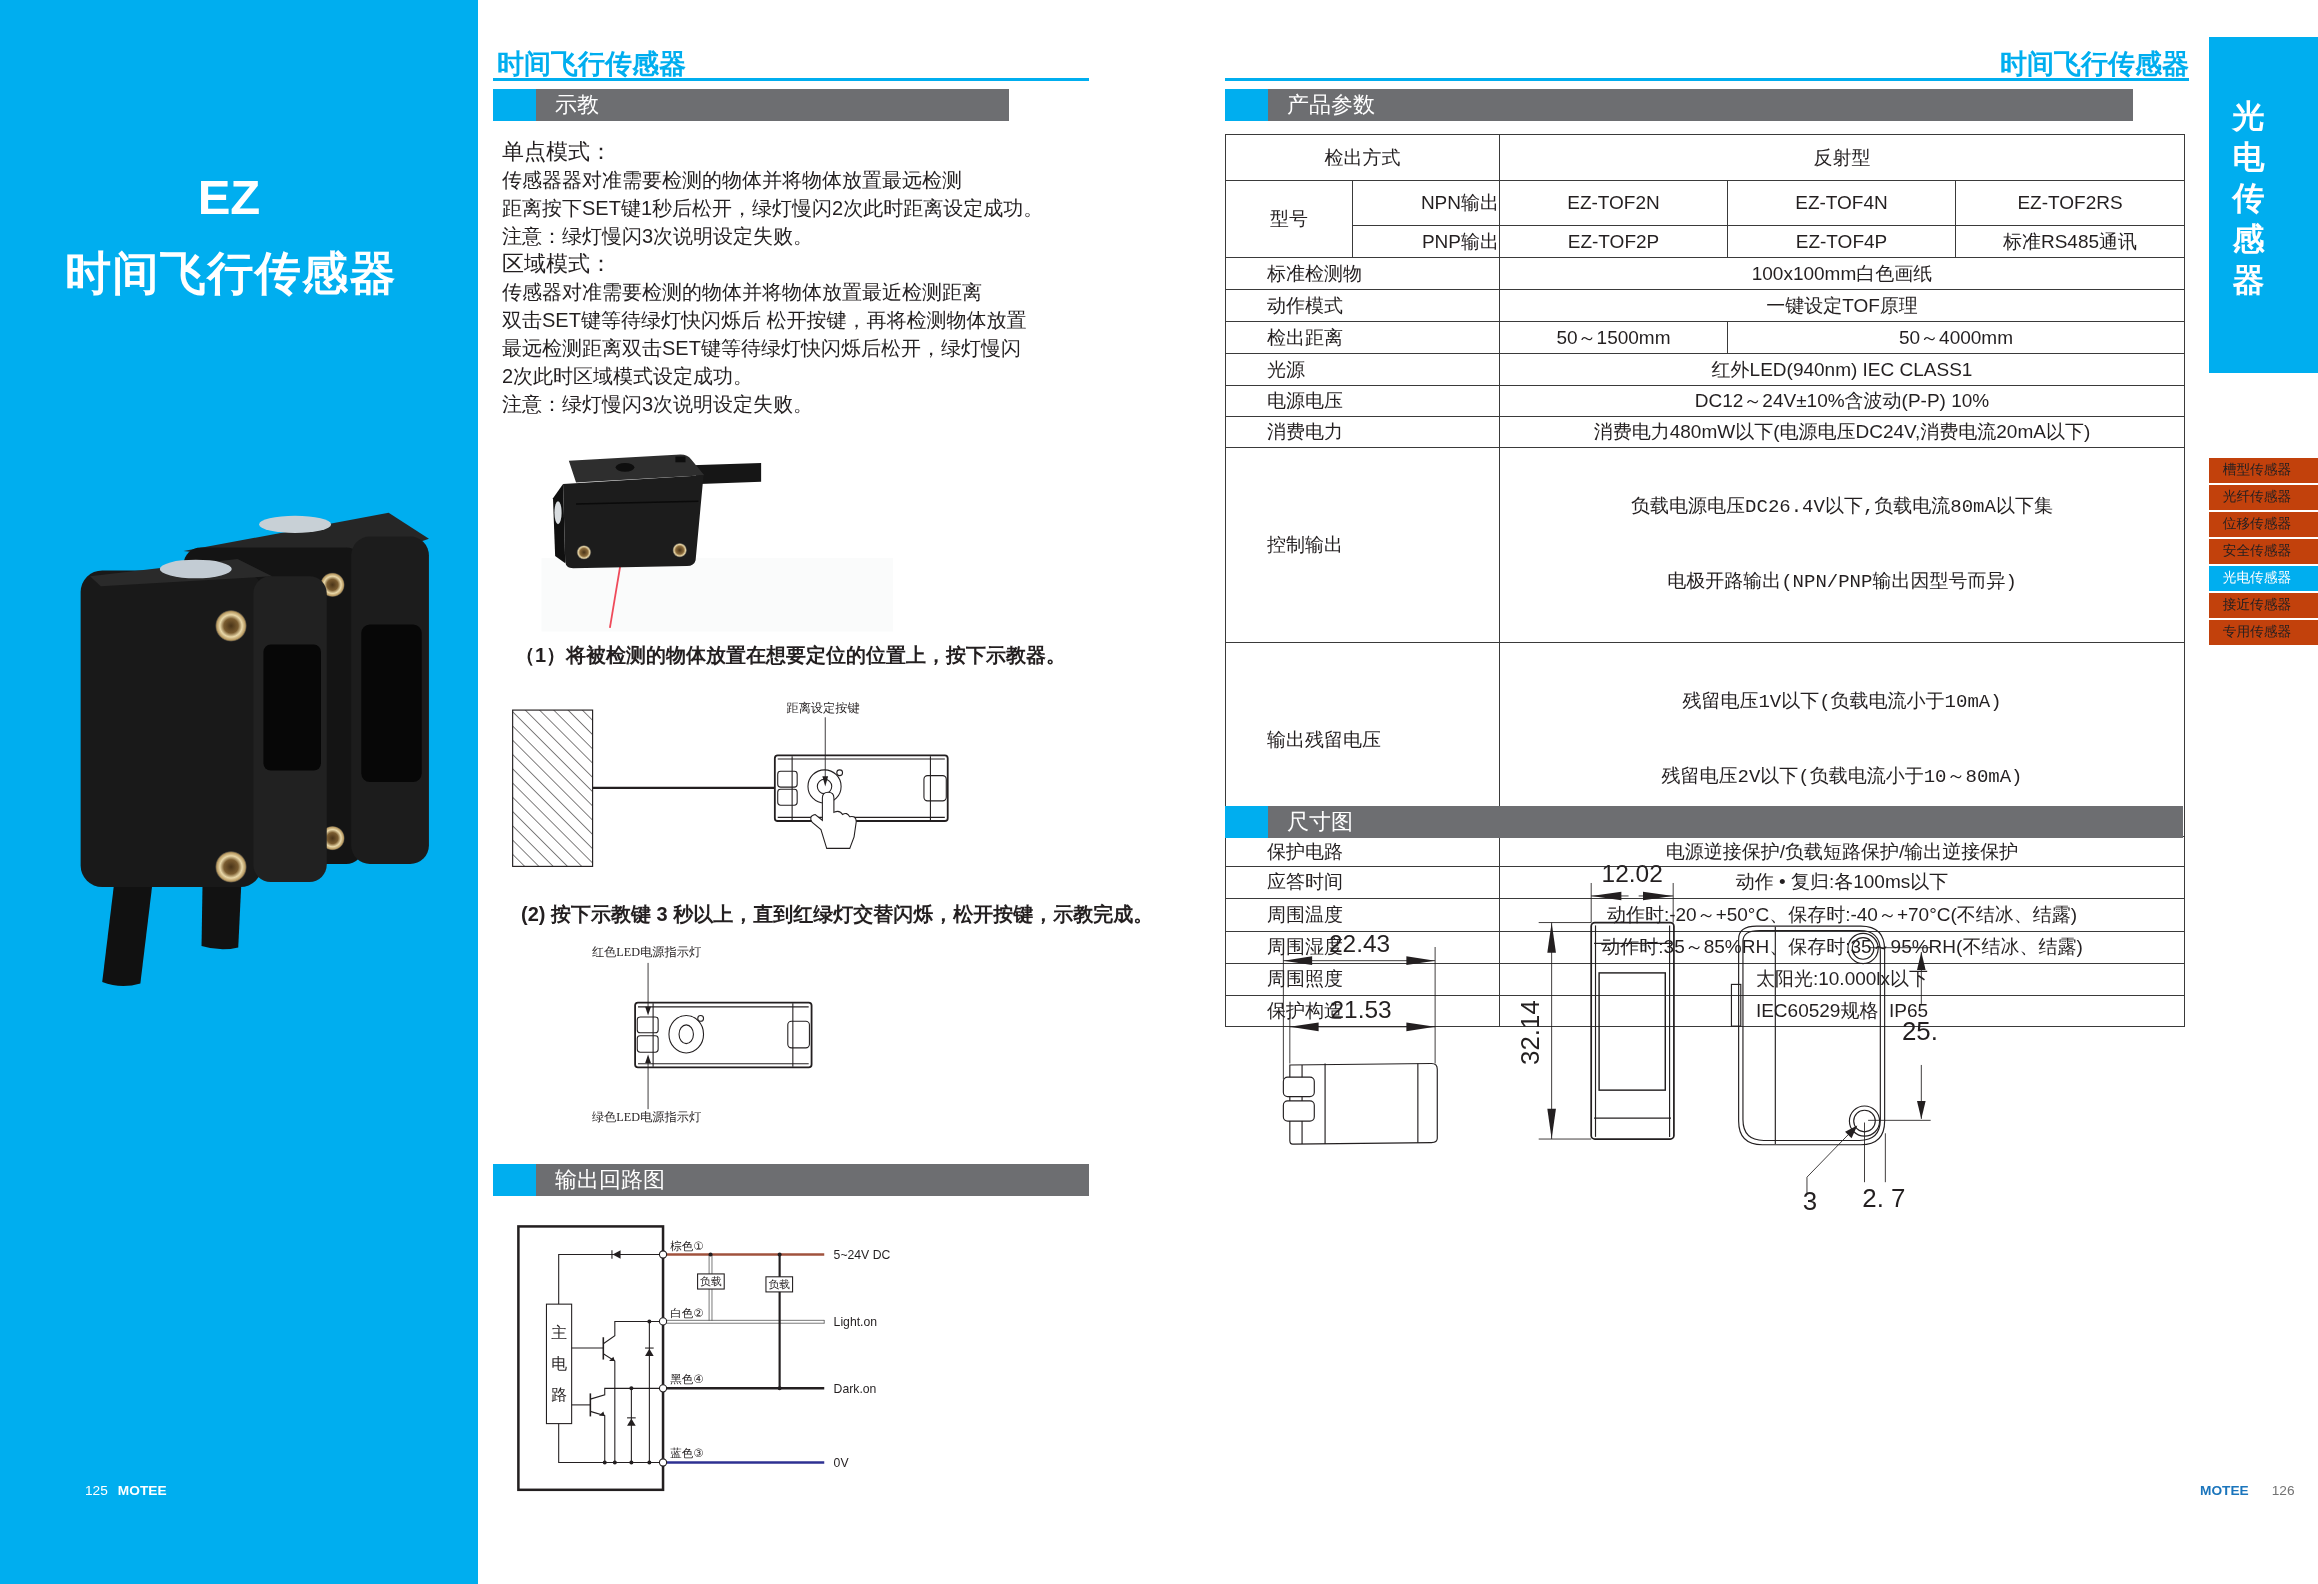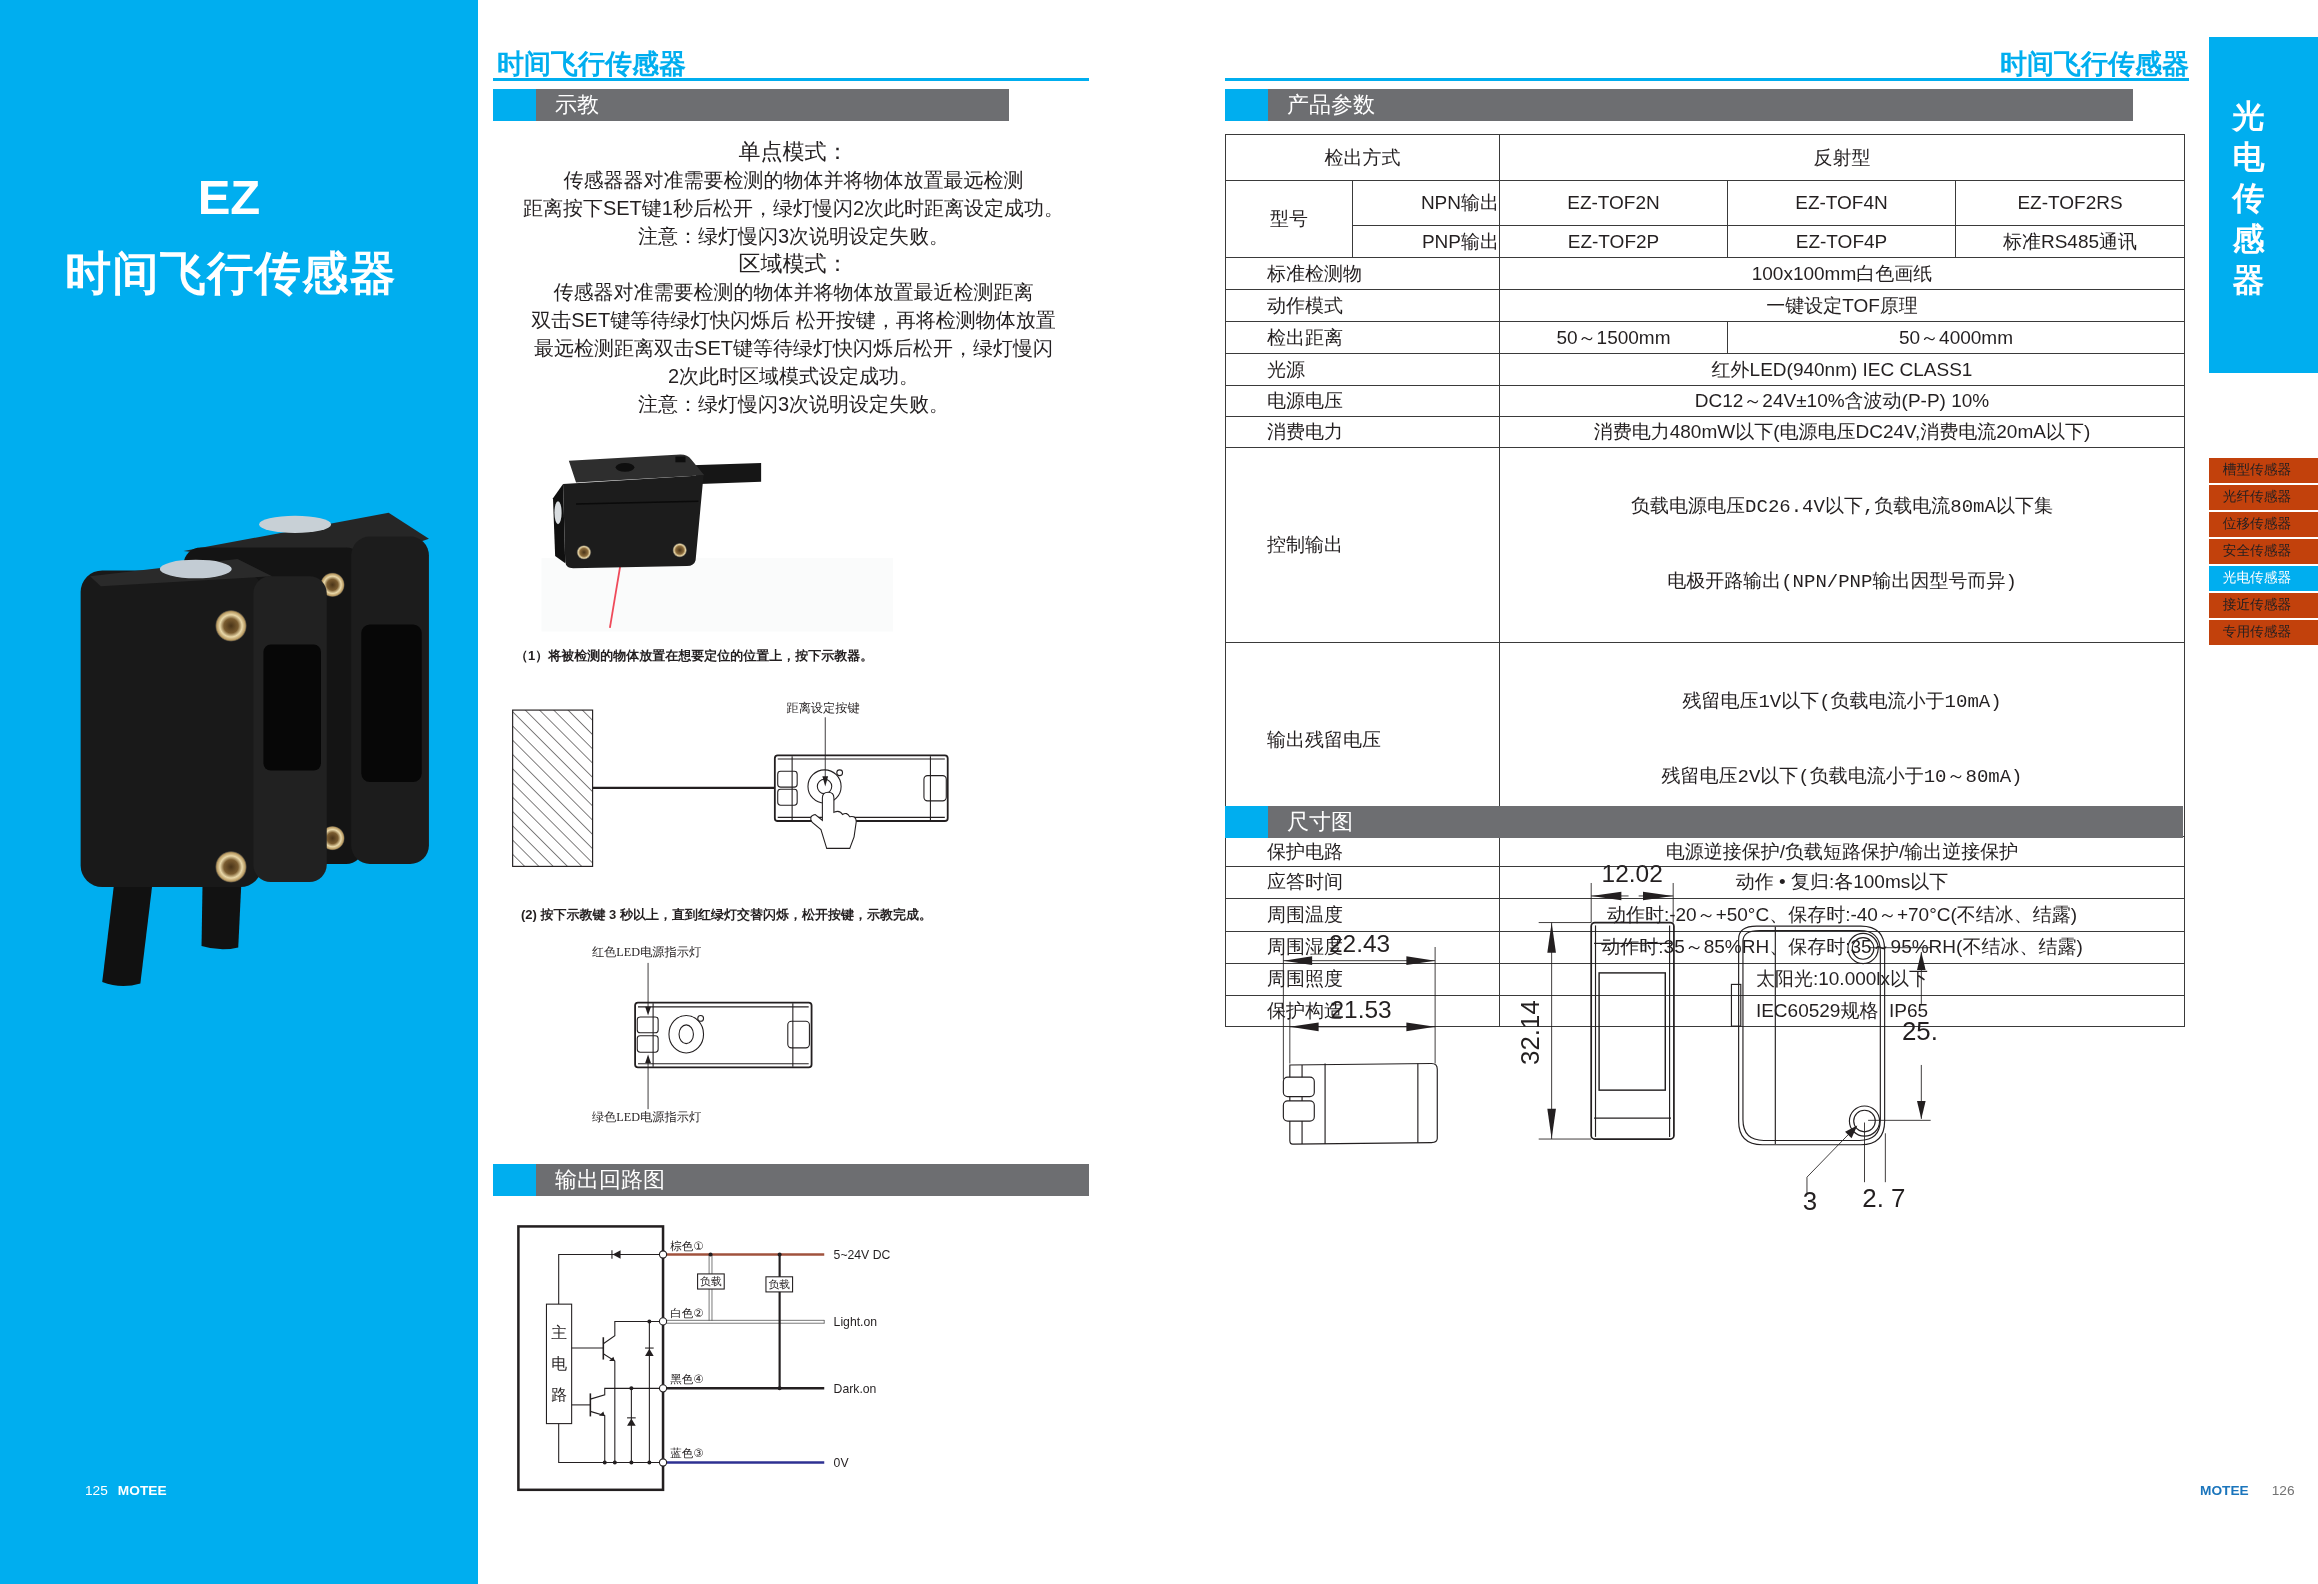--- a/index.html
+++ b/index.html
@@ -18,23 +18,23 @@
 
 
 .page-title{font-size:27px;font-weight:bold;color:#00aeef;line-height:29px;white-space:nowrap;}
 .title-rule{height:2.9px;background:#00aeef;}
 .section-bar{height:32px;background:#6d6e71;}
 .section-bar .sq{position:absolute;left:0;top:0;width:43px;height:32px;background:#00aeef;}
 .section-bar .lbl{position:absolute;left:62px;top:0;line-height:32px;font-size:22px;color:#fff;white-space:nowrap;}
 
 
 .teach-text{left:502px;top:138px;width:583px;}
-.teach-text .ln{font-size:20px;line-height:28px;height:28px;white-space:nowrap;color:#231f20;text-align:center;}
+.teach-text .ln{font-size:20px;line-height:28px;height:28px;white-space:nowrap;color:#231f20;}
 .teach-text .hd{font-size:22px;}
-.caption{font-size:13px;font-weight:bold;line-height:17.3px;white-space:nowrap;color:#231f20;}
+.caption{font-size:20px;font-weight:bold;line-height:17.3px;white-space:nowrap;color:#231f20;}
 
 
 .cat-tab{left:2209px;top:37px;width:109px;height:336px;background:#00aeef;}
 .cat-tab-chars{left:2231px;top:96px;width:35px;}
 .cat-tab-chars div{font-size:32px;line-height:41px;height:41px;font-weight:bold;color:#fff;text-align:center;}
 .cat-list{left:2209px;top:458px;width:109px;}
 .cat-item{height:24.5px;margin-bottom:2.5px;background:#c2410c;font-size:13.7px;line-height:24.5px;padding-left:13.7px;color:#231f20;white-space:nowrap;}
 .cat-item.active{background:#00aeef;color:#fff;}
 
 

